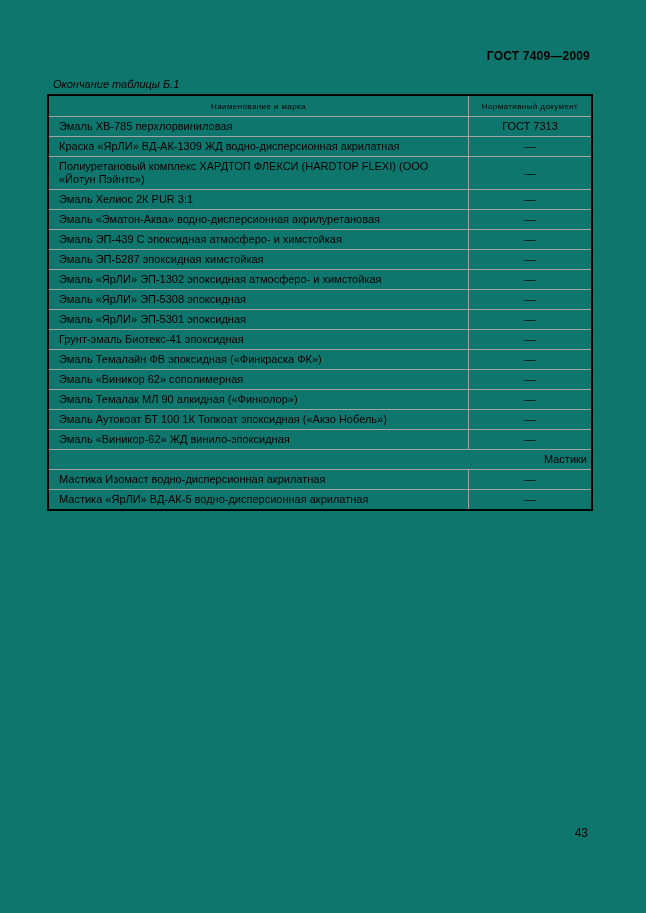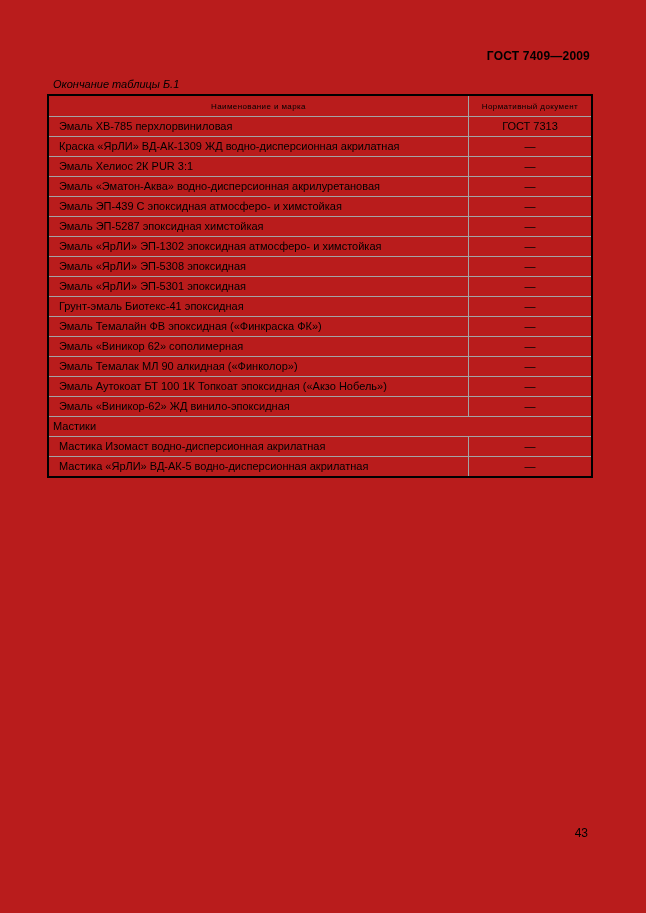--- a/index.html
+++ b/index.html
@@ -4,21 +4,21 @@
 <style>
   html, body {
     margin: 0;
     padding: 0;
     background: #ffffff;
   }
   .page {
     position: relative;
     width: 646px;
     height: 913px;
-    background: #b91c1c;
+    background: #0f766e;
     font-family: "Liberation Sans", "DejaVu Sans", sans-serif;
     color: #000000;
     overflow: hidden;
   }
   .doc-header {
     position: absolute;
     top: 49px;
     right: 56px;
     font-size: 12px;
     font-weight: bold;
@@ -61,21 +61,21 @@
     padding: 3px 6px 3px 10px;
     height: 13px;
     line-height: 13px;
   }
   td.doc-cell {
     text-align: center;
     padding: 3px 4px;
     line-height: 13px;
   }
   td.section-cell {
-    text-align: left;
+    text-align: right;
     padding: 3px 4px;
     height: 13px;
     line-height: 13px;
   }
   .page-number {
     position: absolute;
     top: 826px;
     right: 58px;
     font-size: 12px;
   }
@@ -96,20 +96,24 @@
         <th class="col-doc">Нормативный документ</th>
       </tr>
     </thead>
     <tbody>
         <tr>
           <td class="name-cell">Эмаль ХВ-785 перхлорвиниловая</td>
           <td class="doc-cell">ГОСТ 7313</td>
         </tr>
         <tr>
           <td class="name-cell">Краска «ЯрЛИ» ВД-АК-1309 ЖД водно-дисперсионная акрилатная</td>
+          <td class="doc-cell">—</td>
+        </tr>
+        <tr>
+          <td class="name-cell">Полиуретановый комплекс ХАРДТОП ФЛЕКСИ (HARDTOP FLEXI)  (ООО «Йотун Пэйнтс»)</td>
           <td class="doc-cell">—</td>
         </tr>
         <tr>
           <td class="name-cell">Эмаль Хелиос 2К PUR 3:1</td>
           <td class="doc-cell">—</td>
         </tr>
         <tr>
           <td class="name-cell">Эмаль «Эматон-Аква» водно-дисперсионная акрилуретановая</td>
           <td class="doc-cell">—</td>
         </tr>

